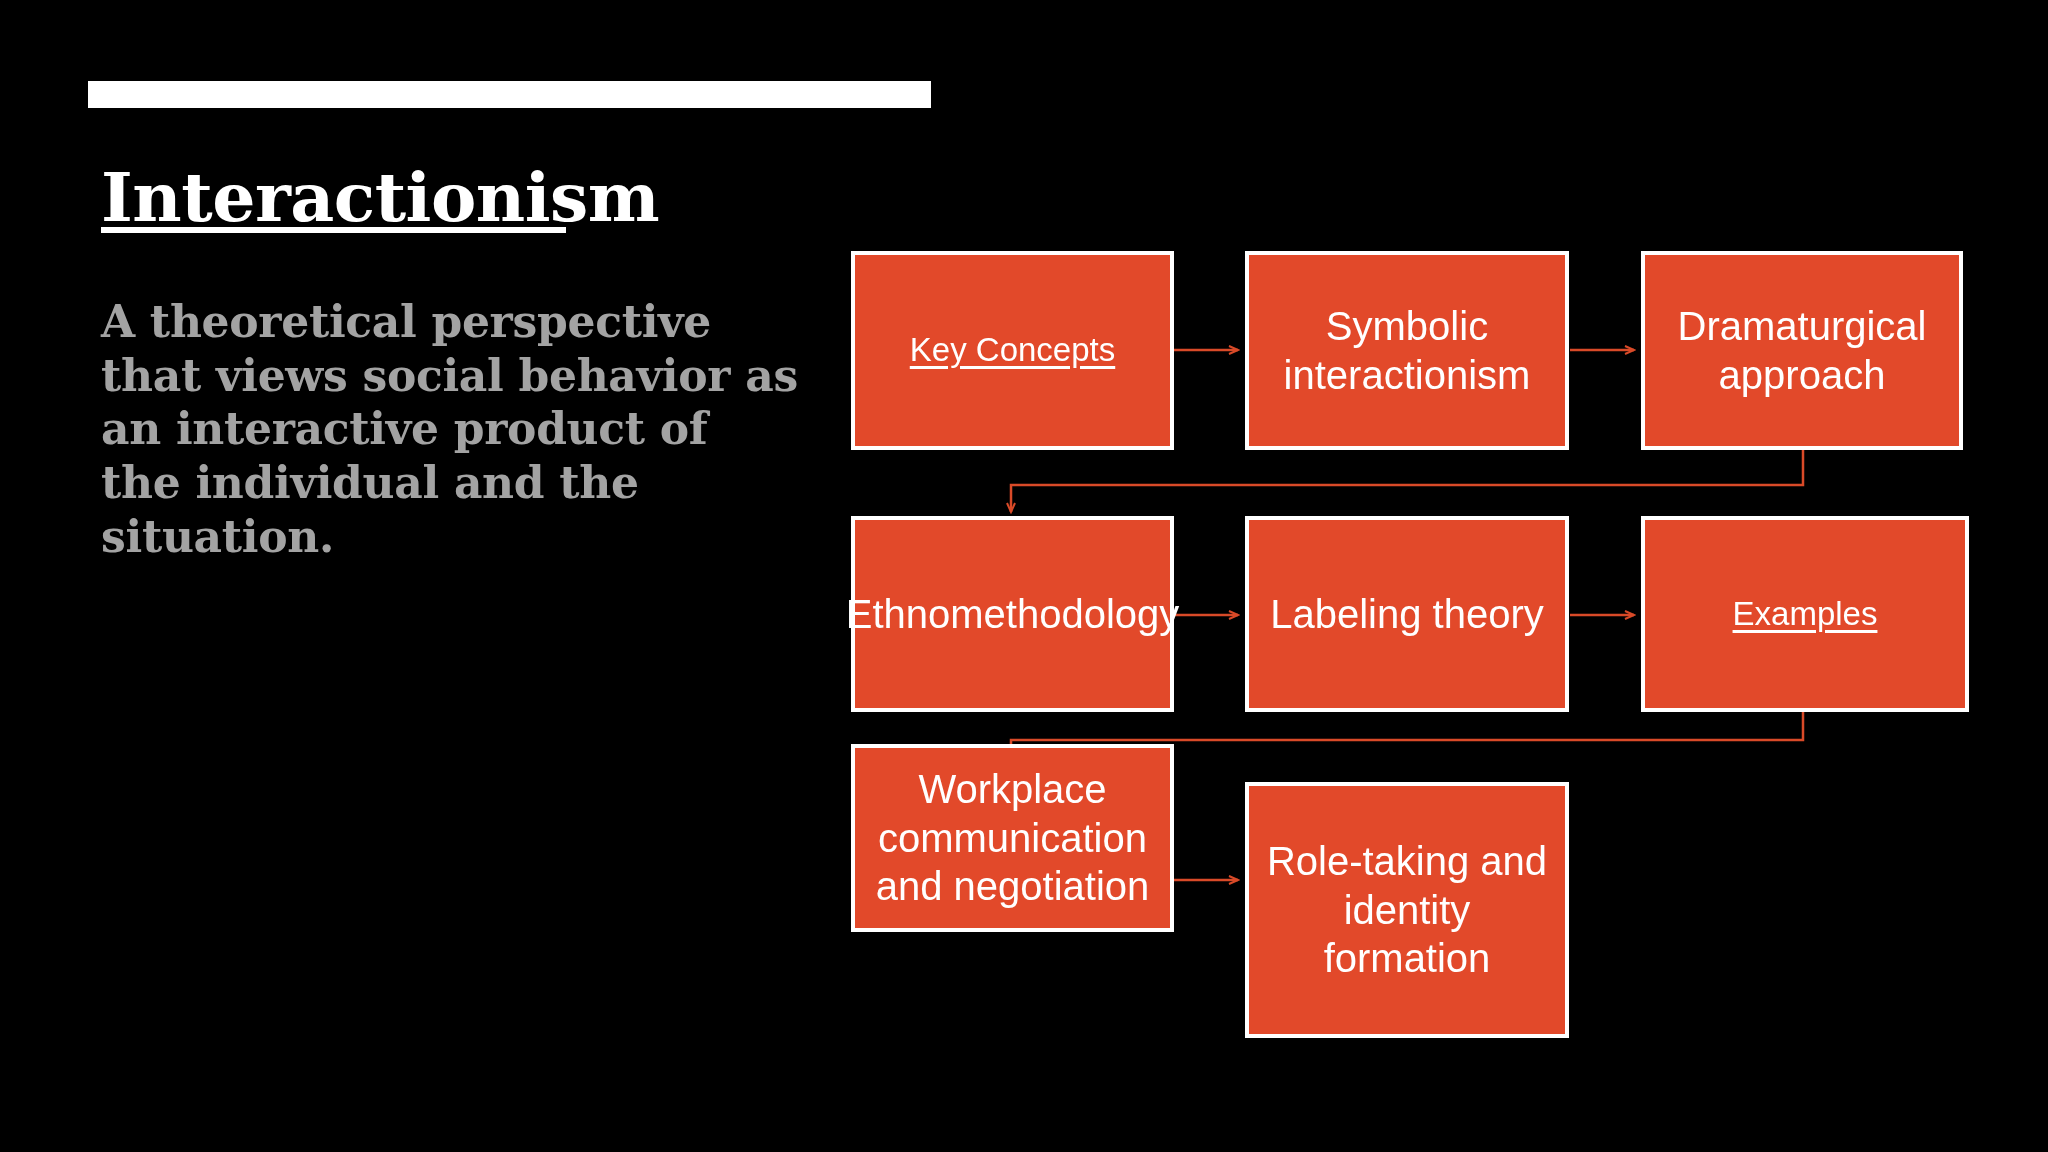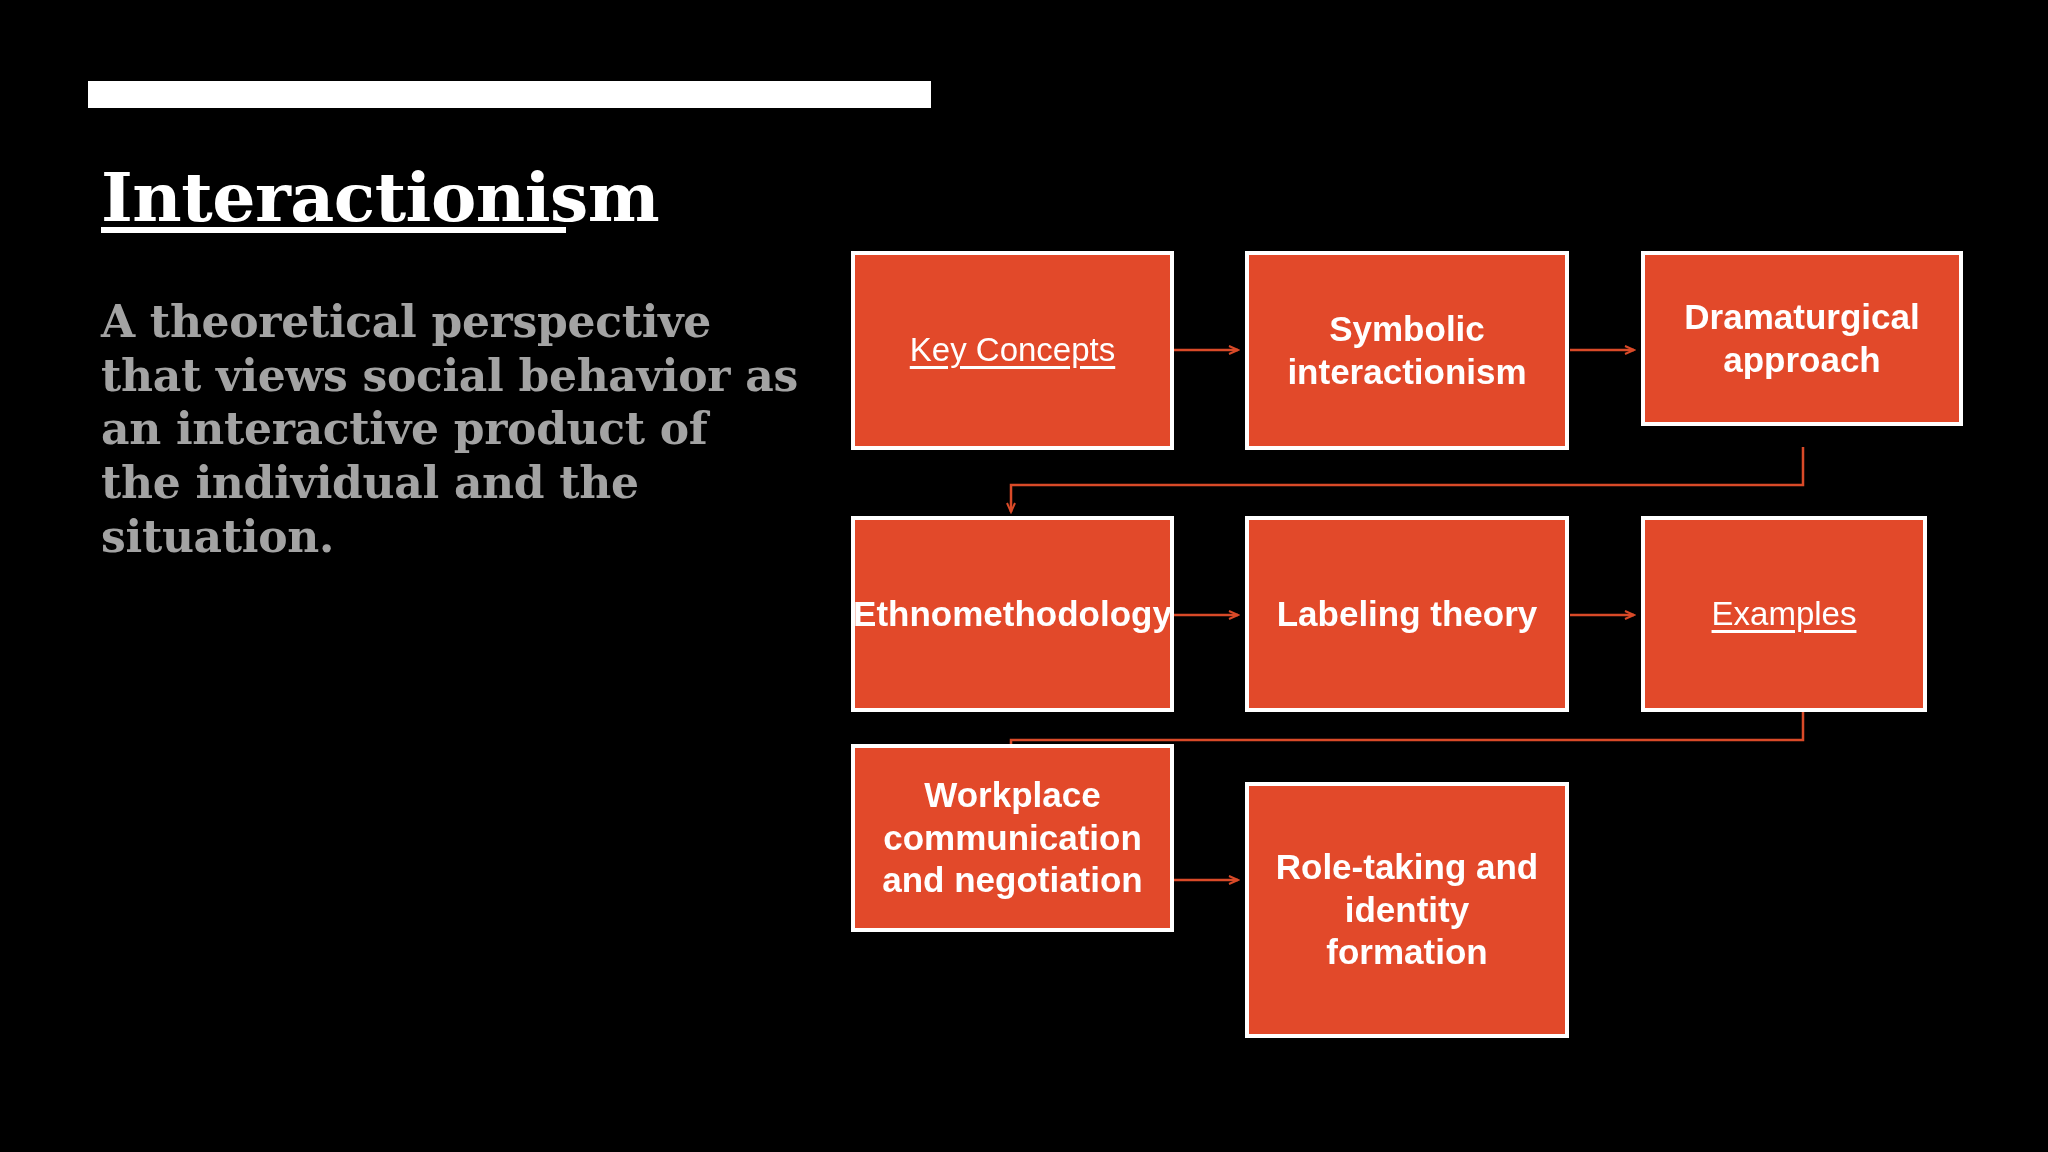--- a/index.html
+++ b/index.html
@@ -72,22 +72,22 @@
     position: absolute;
     background: #E2492A;
     border: 4px solid #FFFFFF;
     box-sizing: border-box;
     display: flex;
     align-items: center;
     justify-content: center;
     text-align: center;
     color: #FFFFFF;
     font-family: "Liberation Sans", sans-serif;
-    font-weight: 700;
-    font-size: 35px;
+    font-weight: 400;
+    font-size: 40px;
     line-height: 1.22;
     padding: 6px 14px;
   }
   .node.heading {
     font-weight: normal;
     font-size: 33px;
   }
   .node.heading .label {
     text-decoration: underline;
     text-underline-offset: 5px;
@@ -137,31 +137,31 @@
 
       <path d="M1174,880 L1238,880" fill="none" stroke="#D94A28" stroke-width="2.5" marker-end="url(#ah)"></path>
     </svg>
 
     <div class="node heading" style="left:851px; top:251px; width:323px; height:199px;">
       <span class="label">Key Concepts</span>
     </div>
     <div class="node" style="left:1245px; top:251px; width:324px; height:199px;">
       <span class="label">Symbolic interactionism</span>
     </div>
-    <div class="node" style="left:1641px; top:251px; width:322px; height:175px;">
+    <div class="node" style="left:1641px; top:251px; width:322px; height:199px;">
       <span class="label">Dramaturgical approach</span>
     </div>
 
     <div class="node" style="left:851px; top:516px; width:323px; height:196px;">
       <span class="label">Ethnomethodology</span>
     </div>
     <div class="node" style="left:1245px; top:516px; width:324px; height:196px;">
       <span class="label">Labeling theory</span>
     </div>
-    <div class="node heading" style="left:1641px; top:516px; width:286px; height:196px;">
+    <div class="node heading" style="left:1641px; top:516px; width:328px; height:196px;">
       <span class="label">Examples</span>
     </div>
 
     <div class="node" style="left:851px; top:744px; width:323px; height:188px;">
       <span class="label">Workplace communication and negotiation</span>
     </div>
     <div class="node" style="left:1245px; top:782px; width:324px; height:256px;">
       <span class="label">Role-taking and identity formation</span>
     </div>
 

